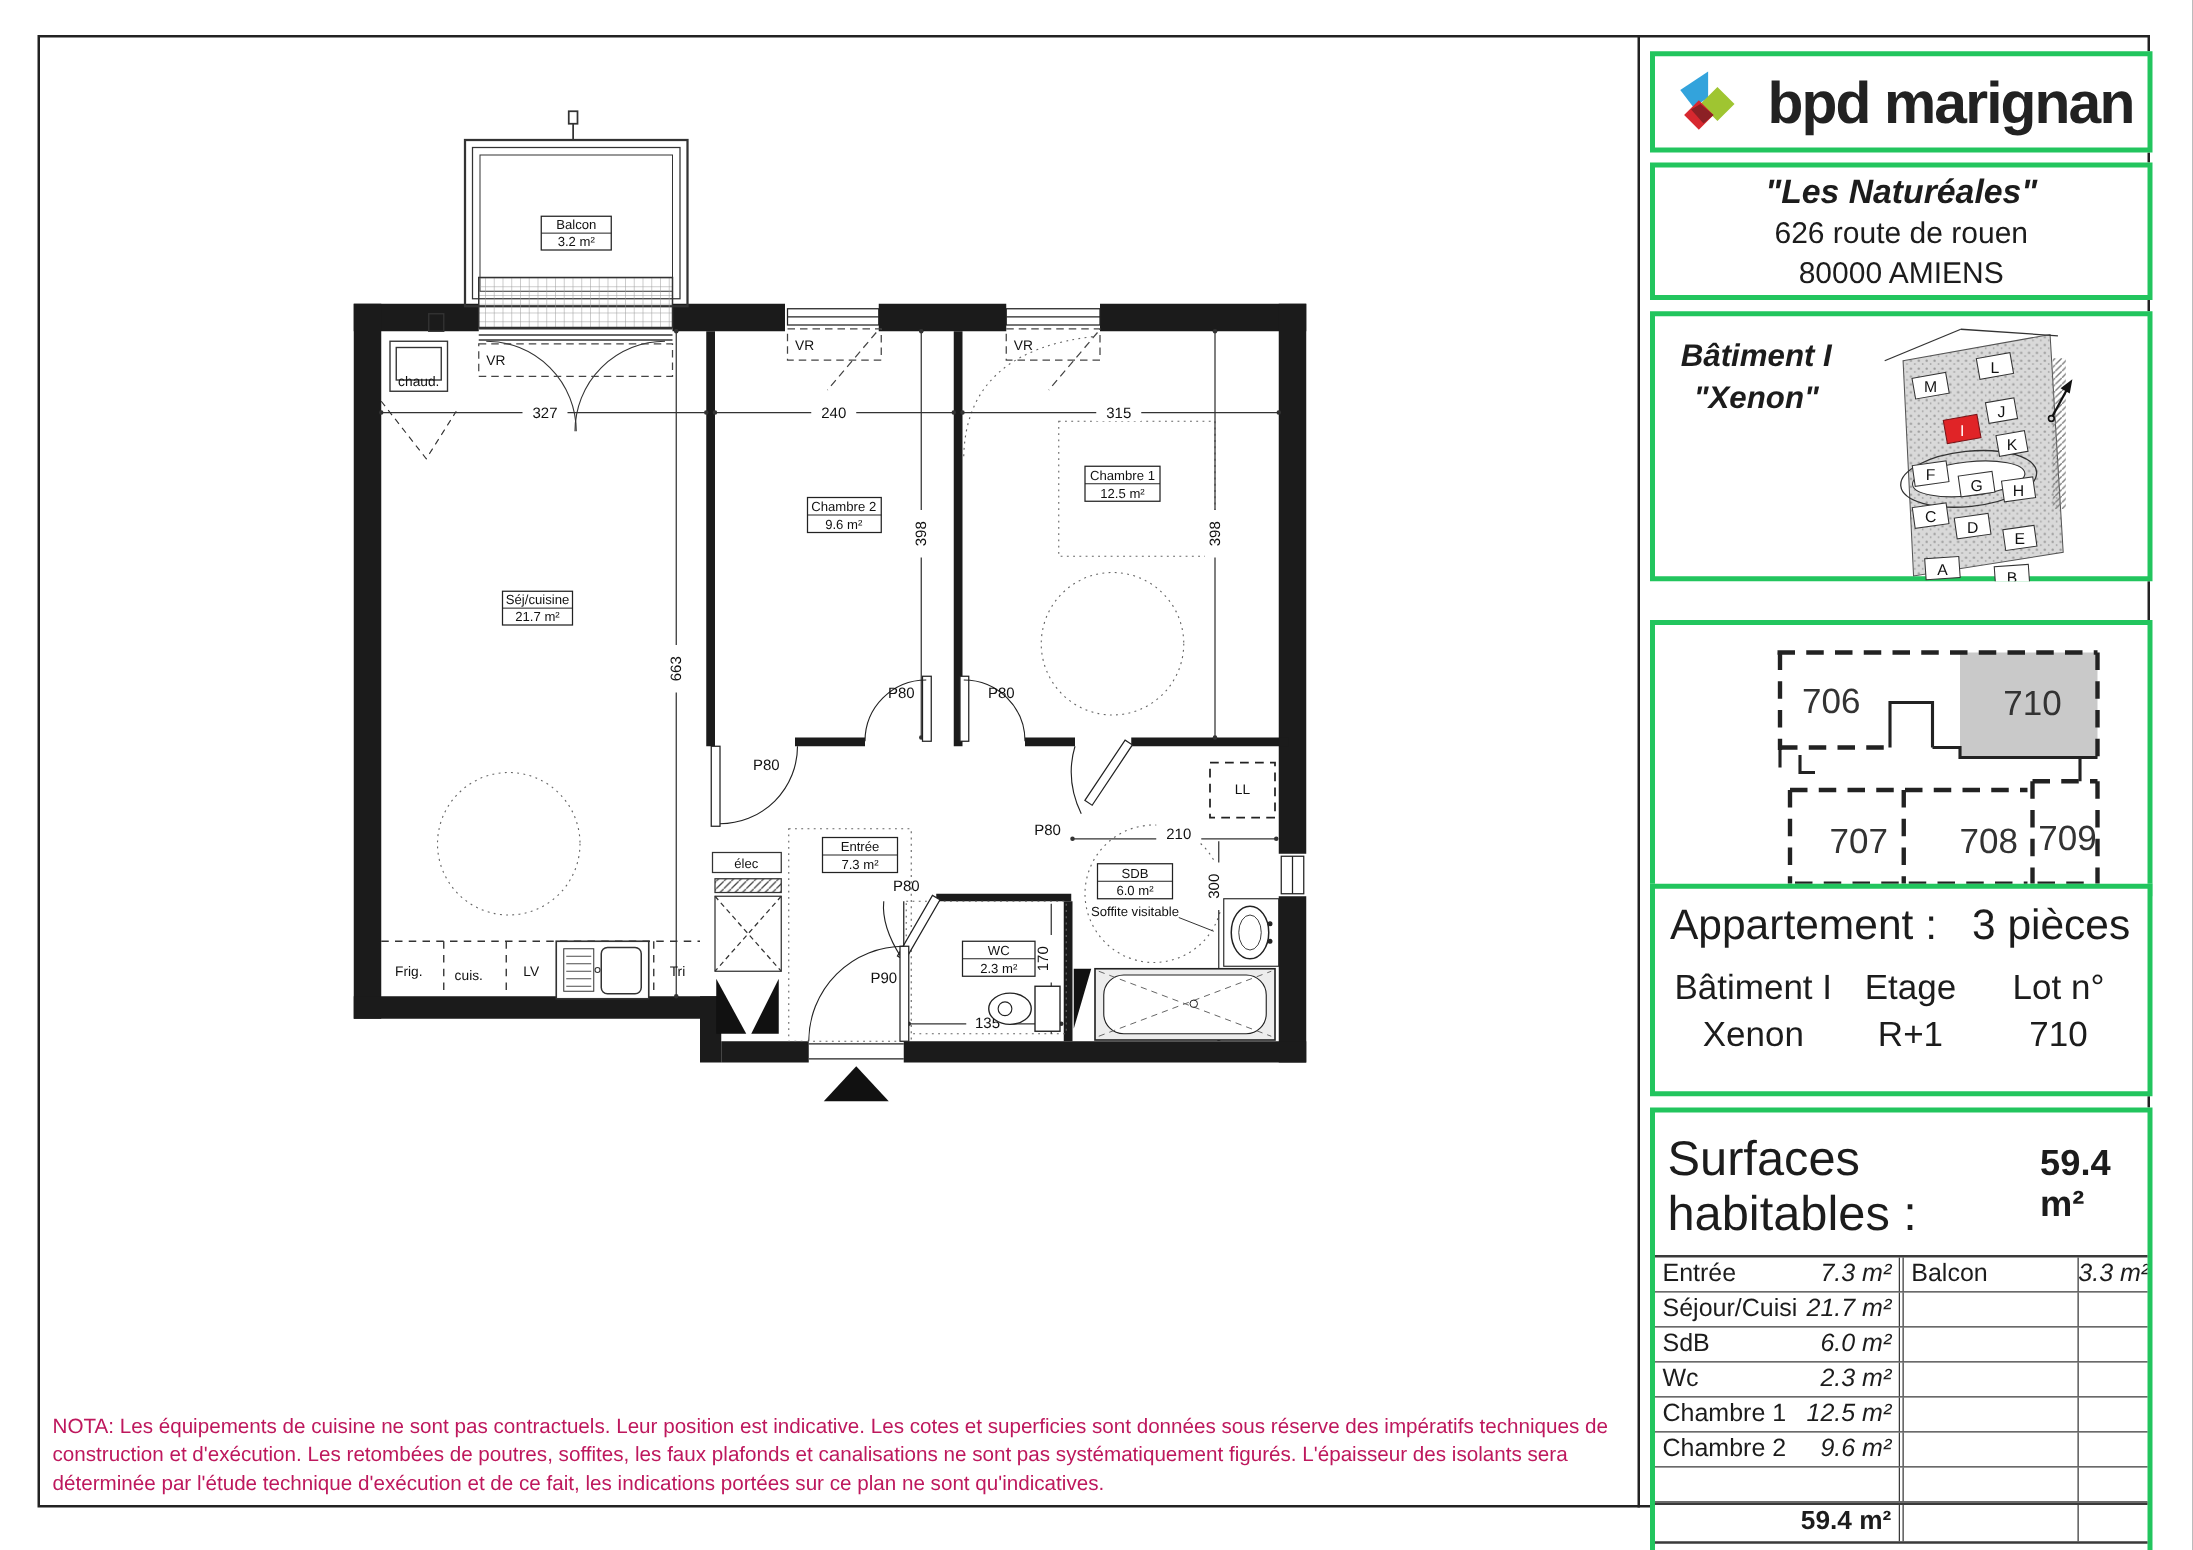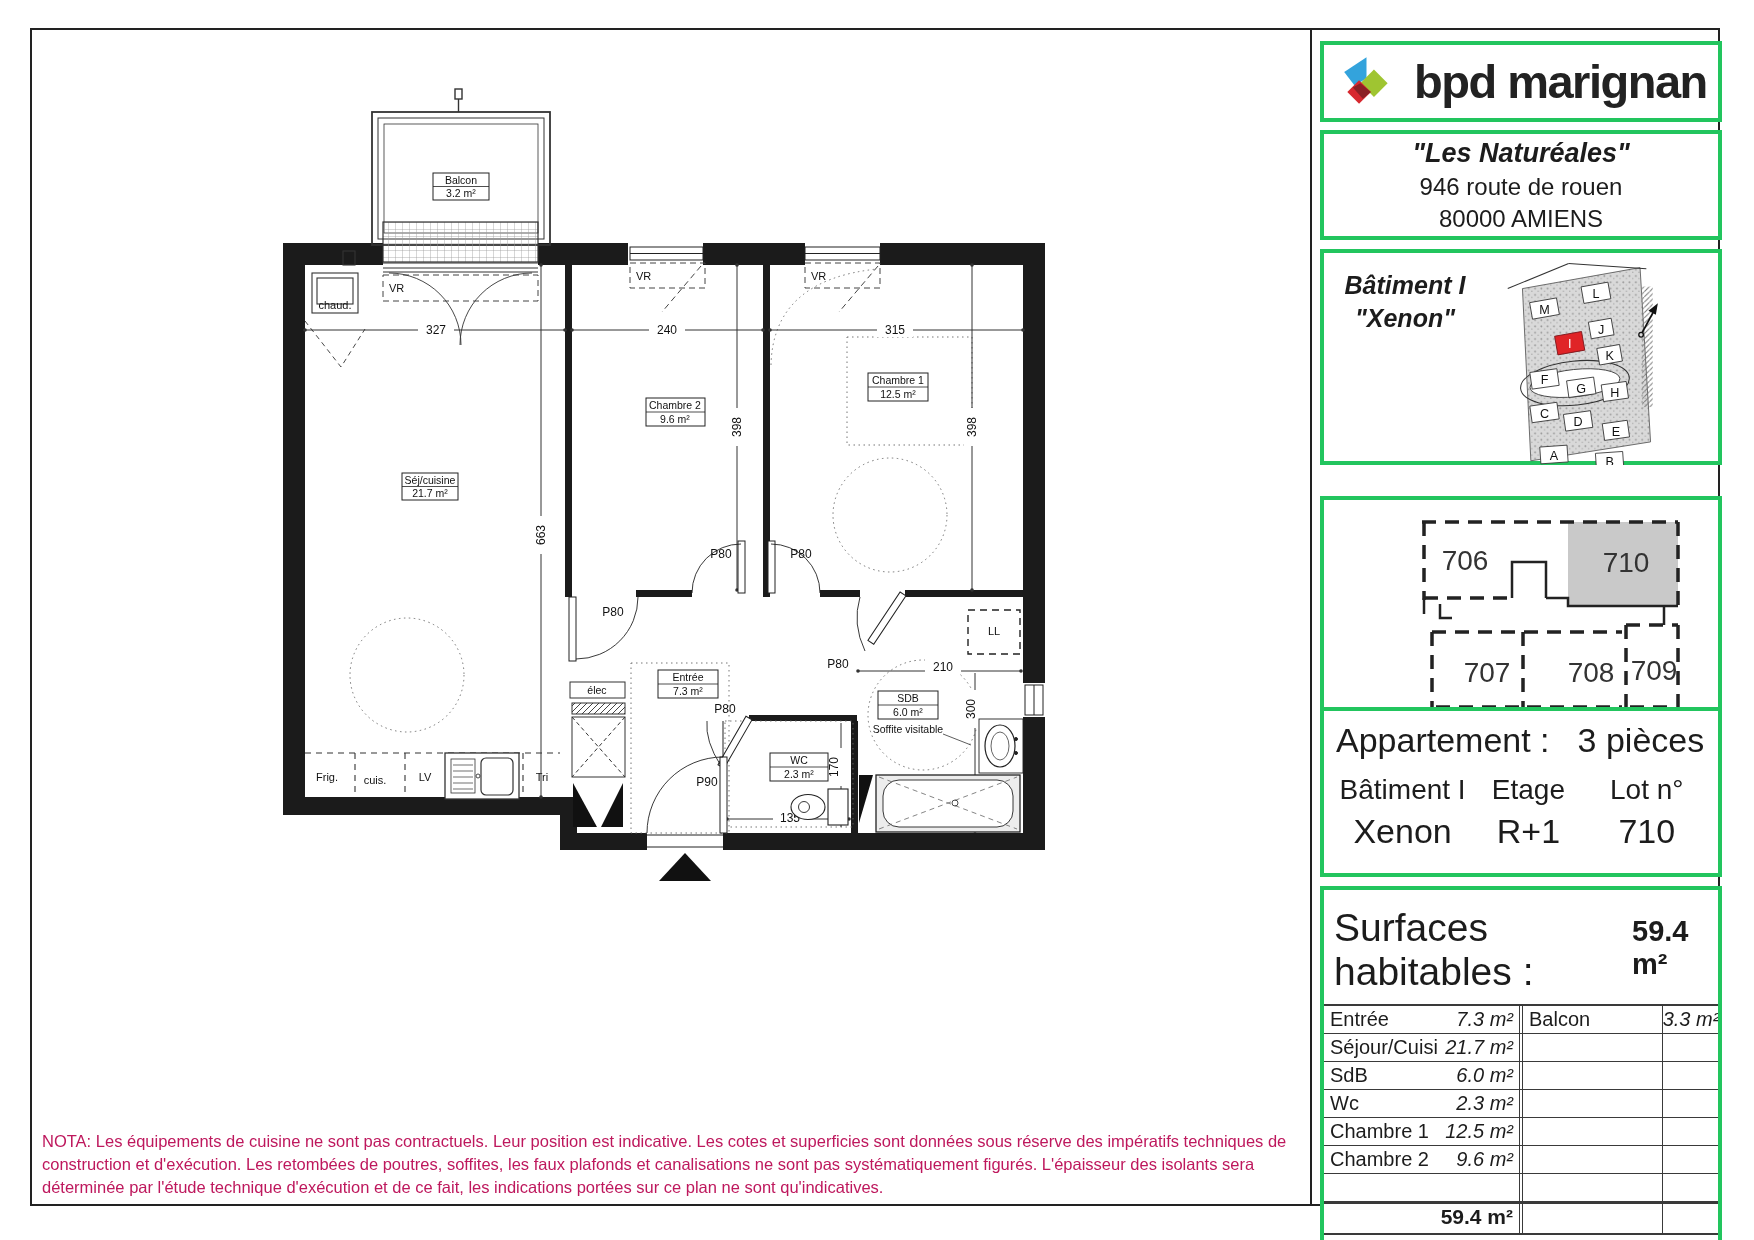--- a/index.html
+++ b/index.html
@@ -28,21 +28,21 @@
   
   .units-box{top:496px;height:221px;}
   .key-svg{position:absolute;left:0;top:0;width:398px;height:217px;}
   .key-svg text{font-family:"Liberation Sans","DejaVu Sans",sans-serif;fill:#333;}
   
   .apt-box{top:707px;height:170px;padding:10px 12px 16px 12px;}
   .apt-title{font-size:34px;display:flex;}
   .apt-title .v{margin-left:28px;}
   .apt-grid{display:grid;grid-template-columns:36% 32% 32%;margin-top:14px;row-gap:6px;}
   .apt-grid .lab{font-size:28px;text-align:center;}
-  .apt-grid .val{font-size:34px;text-align:center;}
+  .apt-grid .val{font-size:28px;text-align:center;}
   
   .surf-box{top:886px;height:382px;}
   .surf-title{display:flex;align-items:baseline;padding:16px 8px 10px 10px;}
   .surf-title .t{font-size:39px;}
   .surf-title .tot{font-size:29px;font-weight:700;margin-left:14px;}
   .surf-table{border-top:2px solid #3a3a3a;}
   .srow{display:grid;grid-template-columns:28.6% 20.9% 29.1% 21.4%;height:27px;border-bottom:1.5px solid #3a3a3a;}
   .srow > div{font-size:20px;line-height:26px;overflow:hidden;white-space:nowrap;}
   .srow .c1{padding-left:6px;}
   .srow .c2{font-style:italic;text-align:right;padding-right:6px;}
@@ -336,21 +336,21 @@
         <polygon points="10,34 46,10 46,44 27,56" fill="#33a3dc"></polygon>
         <polygon points="58,30 80,52 58,74 36,52" fill="#9fc531"></polygon>
         <polygon points="34,47 53,66 34,85 15,66" fill="#d7282f"></polygon>
         <polygon points="36,52 53,66 40,77 24,59" fill="#8c2025"></polygon>
       </svg>
       <span class="logo-text">bpd marignan</span>
     </div>
 
     <div class="box addr-box">
       <div class="addr-name">"Les Naturéales"</div>
-      <div class="addr-line">946 route de rouen</div>
+      <div class="addr-line">626 route de rouen</div>
       <div class="addr-line">80000  AMIENS</div>
     </div>
 
     <div class="box bldg-box">
       <div class="bldg-titles">
         <div>Bâtiment I</div>
         <div>"Xenon"</div>
       </div>
       <svg class="site-svg" viewBox="0 0 150 200">
         <defs>

